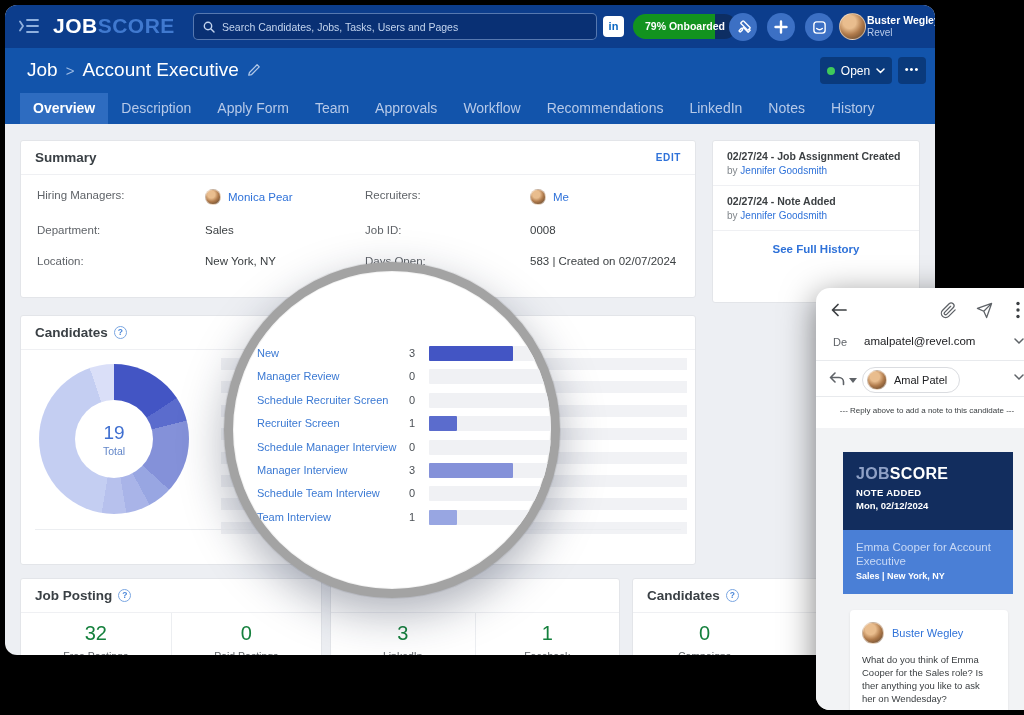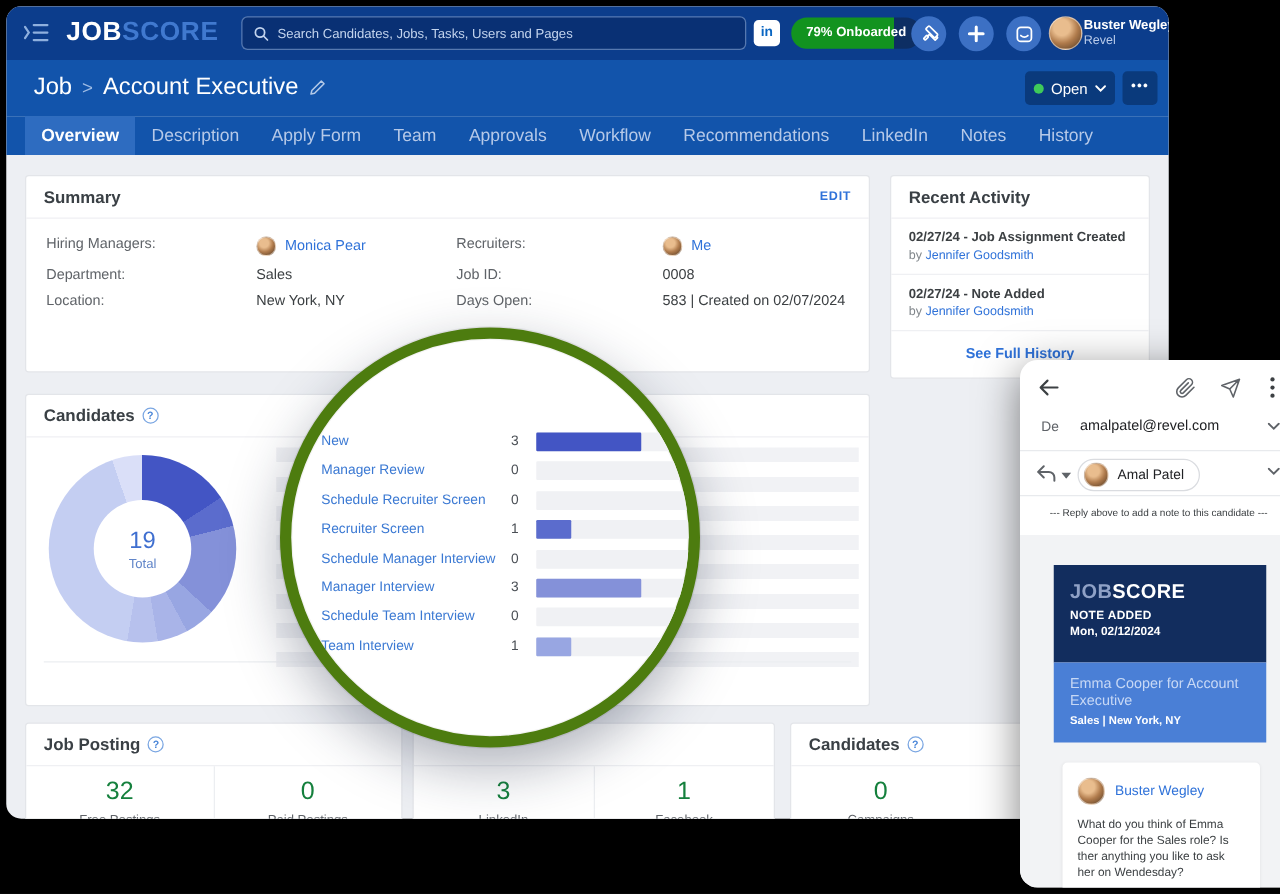--- a/index.html
+++ b/index.html
@@ -53,21 +53,21 @@
 
   
   .panel { position:absolute; background:#fff; border:1px solid #e3e5e9; border-radius:3px; }
   .panel-head { display:flex; align-items:center; gap:6px; padding:9px 14px; border-bottom:1px solid #eff0f3; }
   .panel-title { font-size:13.5px; color:#3a4045; font-weight:600; }
   .edit-link { margin-left:auto; font-size:10px; font-weight:700; color:#2f72d9; letter-spacing:.6px; cursor:pointer; }
   .help-ic { width:13px; height:13px; border-radius:50%; border:1.3px solid #7aa6e2; color:#4a86d8;
     font-size:8.5px; font-weight:700; text-align:center; line-height:11px; cursor:pointer; }
 
   #summary { left:15px; top:135px; width:676px; height:158px; }
-  #summary-grid { display:grid; grid-template-columns:168px 160px 165px 1fr; row-gap:9px; padding:14px 16px; }
+  #summary-grid { display:grid; grid-template-columns:168px 160px 165px 1fr; row-gap:19px; padding:14px 16px; }
   .f-label { font-size:11.5px; color:#5f6368; }
   .f-value { font-size:11.5px; color:#3c4043; display:flex; align-items:center; gap:7px; }
   .f-value.link { color:#2f72d9; }
 
   #activity { left:707px; top:135px; width:208px; height:163px; }
   .act-item { padding:8px 14px 9px; border-bottom:1px solid #eff0f3; }
   .act-title { font-size:10.5px; font-weight:700; color:#3c4043; line-height:14px; }
   .act-by { font-size:10px; color:#80868b; margin-top:2px; }
   .act-by a { color:#2f72d9; text-decoration:none; cursor:pointer; }
   .act-footer { text-align:center; padding-top:12px; font-size:11.5px; font-weight:600; color:#2f72d9; cursor:pointer; }
@@ -77,21 +77,21 @@
     background:repeating-linear-gradient(180deg,#f1f2f5 0 12px,#fff 12px 23.4px); }
   #cand-bottom-divider { position:absolute; left:14px; right:14px; top:213px; height:1px; background:#eceef1; }
   #donut { position:absolute; left:18px; top:48px; width:150px; height:150px; border-radius:50%; }
   #donut-hole { position:absolute; left:36px; top:36px; width:78px; height:78px; border-radius:50%;
     background:#fff; display:flex; flex-direction:column; align-items:center; justify-content:center; }
   #donut-total { font-size:19px; color:#3f6fd0; }
   #donut-total-label { font-size:10.5px; color:#6286c9; margin-top:1px; }
 
   
   #magnifier { position:absolute; left:219px; top:257px; width:336px; height:336px; border-radius:50%;
-    background:#fff; border:9px solid #4d7c0f; overflow:hidden;
+    background:#fff; border:9px solid #a3a3a3; overflow:hidden;
     box-shadow:0 16px 45px rgba(25,35,60,.35), 0 0 0 1px rgba(0,0,0,.07), inset 0 0 0 1px rgba(0,0,0,.05); }
   .crow { position:absolute; left:0; width:100%; height:16px; }
   .crow-label { position:absolute; left:24px; top:2px; font-size:11px; color:#3b79d3; font-weight:500; white-space:nowrap; }
   .crow-count { position:absolute; left:156px; top:2px; width:26px; text-align:right; font-size:11px; color:#4a4f55; }
   .crow-track { position:absolute; left:196px; top:1px; width:122px; height:15px; background:#f0f1f4; border-radius:1px; }
   .crow-bar { position:absolute; left:196px; top:1px; height:15px; border-radius:1px; }
 
   
   #jobposting1 { left:15px; top:573px; width:302px; height:90px; }
   #jobposting2 { left:325px; top:573px; width:290px; height:90px; }
@@ -253,23 +253,20 @@
             <span>New York, NY</span>
           </div>
           <div class="f-label">Days Open:</div>
           <div class="f-value">
             <span>583 | Created on 02/07/2024</span>
           </div>
         </div>
     </div>
 
     <div class="panel" id="activity">
-      <div class="panel-head">
-        <span class="panel-title">Recent Activity</span>
-      </div>
       <div id="activity-list">
           <div class="act-item">
             <div class="act-title">02/27/24 - Job Assignment Created</div>
             <div class="act-by"><span>by </span><a>Jennifer Goodsmith</a></div>
           </div>
           <div class="act-item">
             <div class="act-title">02/27/24 - Note Added</div>
             <div class="act-by"><span>by </span><a>Jennifer Goodsmith</a></div>
           </div>
         </div>

